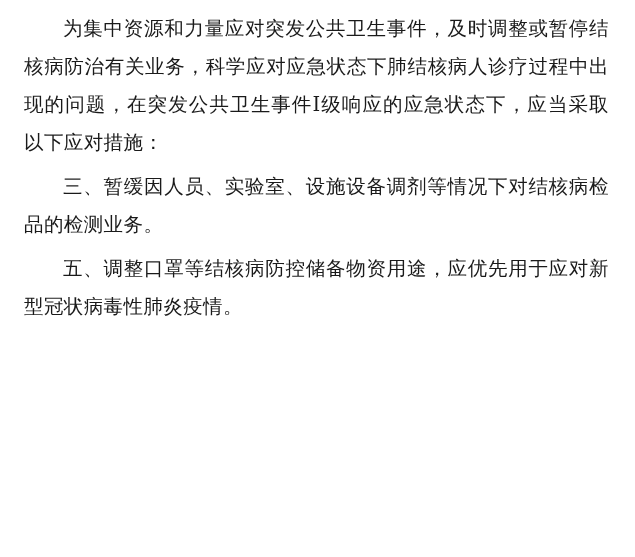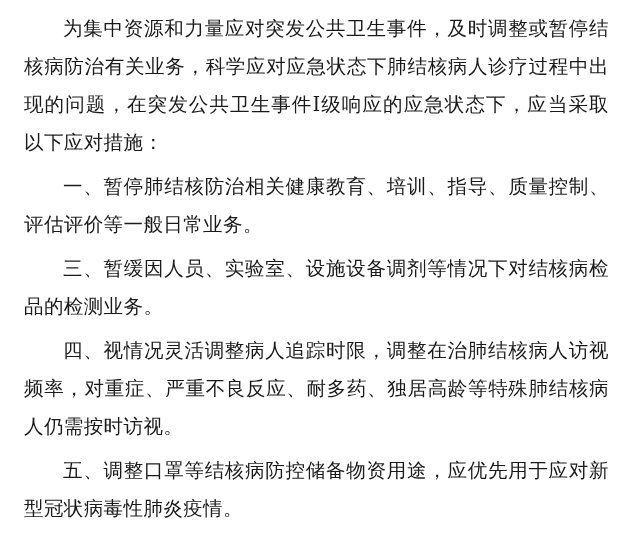--- a/index.html
+++ b/index.html
@@ -37,18 +37,16 @@
   .para:last-child {
     margin-bottom: 0;
   }
 </style>
 </head>
 <body>
 
 <div class="page">
   <div class="doc-body">
     <p class="para">为集中资源和力量应对突发公共卫生事件，及时调整或暂停结核病防治有关业务，科学应对应急状态下肺结核病人诊疗过程中出现的问题，在突发公共卫生事件Ⅰ级响应的应急状态下，应当采取以下应对措施：</p>
-    <p class="para">一、暂停肺结核防治相关健康教育、培训、指导、质量控制、评估评价等一般日常业务。</p>
     <p class="para">三、暂缓因人员、实验室、设施设备调剂等情况下对结核病检品的检测业务。</p>
-    <p class="para">四、视情况灵活调整病人追踪时限，调整在治肺结核病人访视频率，对重症、严重不良反应、耐多药、独居高龄等特殊肺结核病人仍需按时访视。</p>
     <p class="para">五、调整口罩等结核病防控储备物资用途，应优先用于应对新型冠状病毒性肺炎疫情。</p>
   </div>
 </div>
 
 </body></html>

